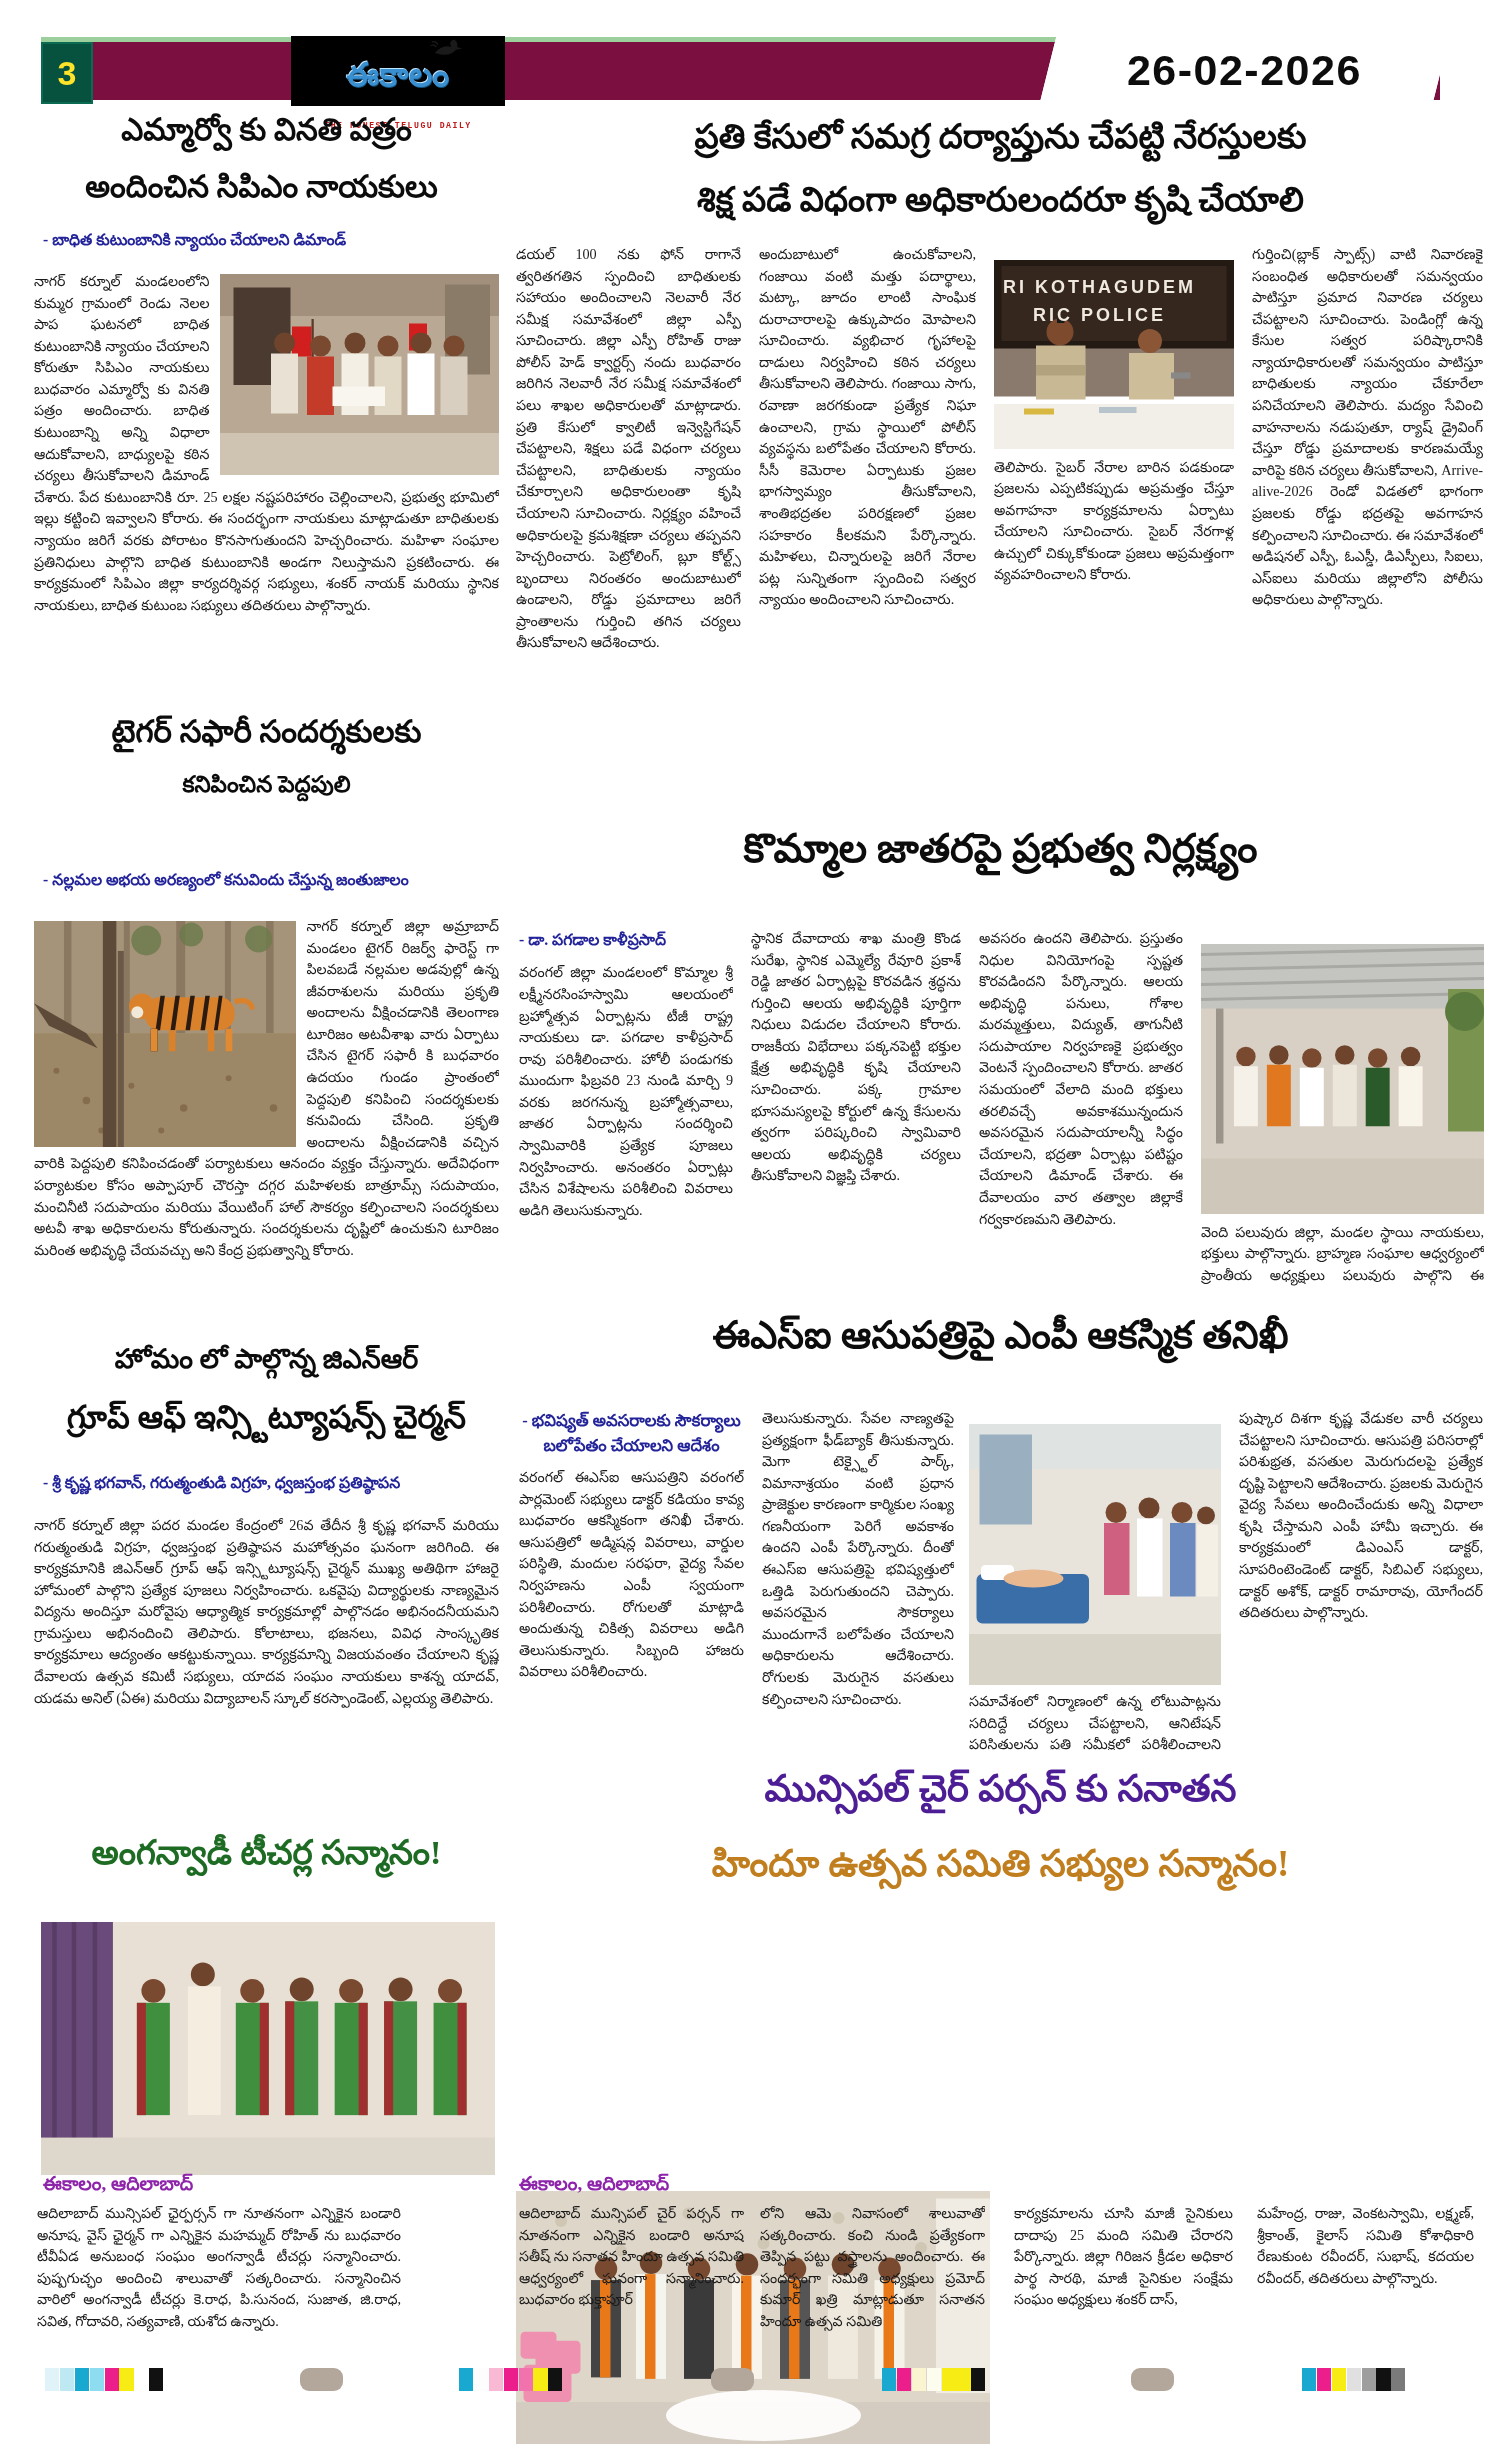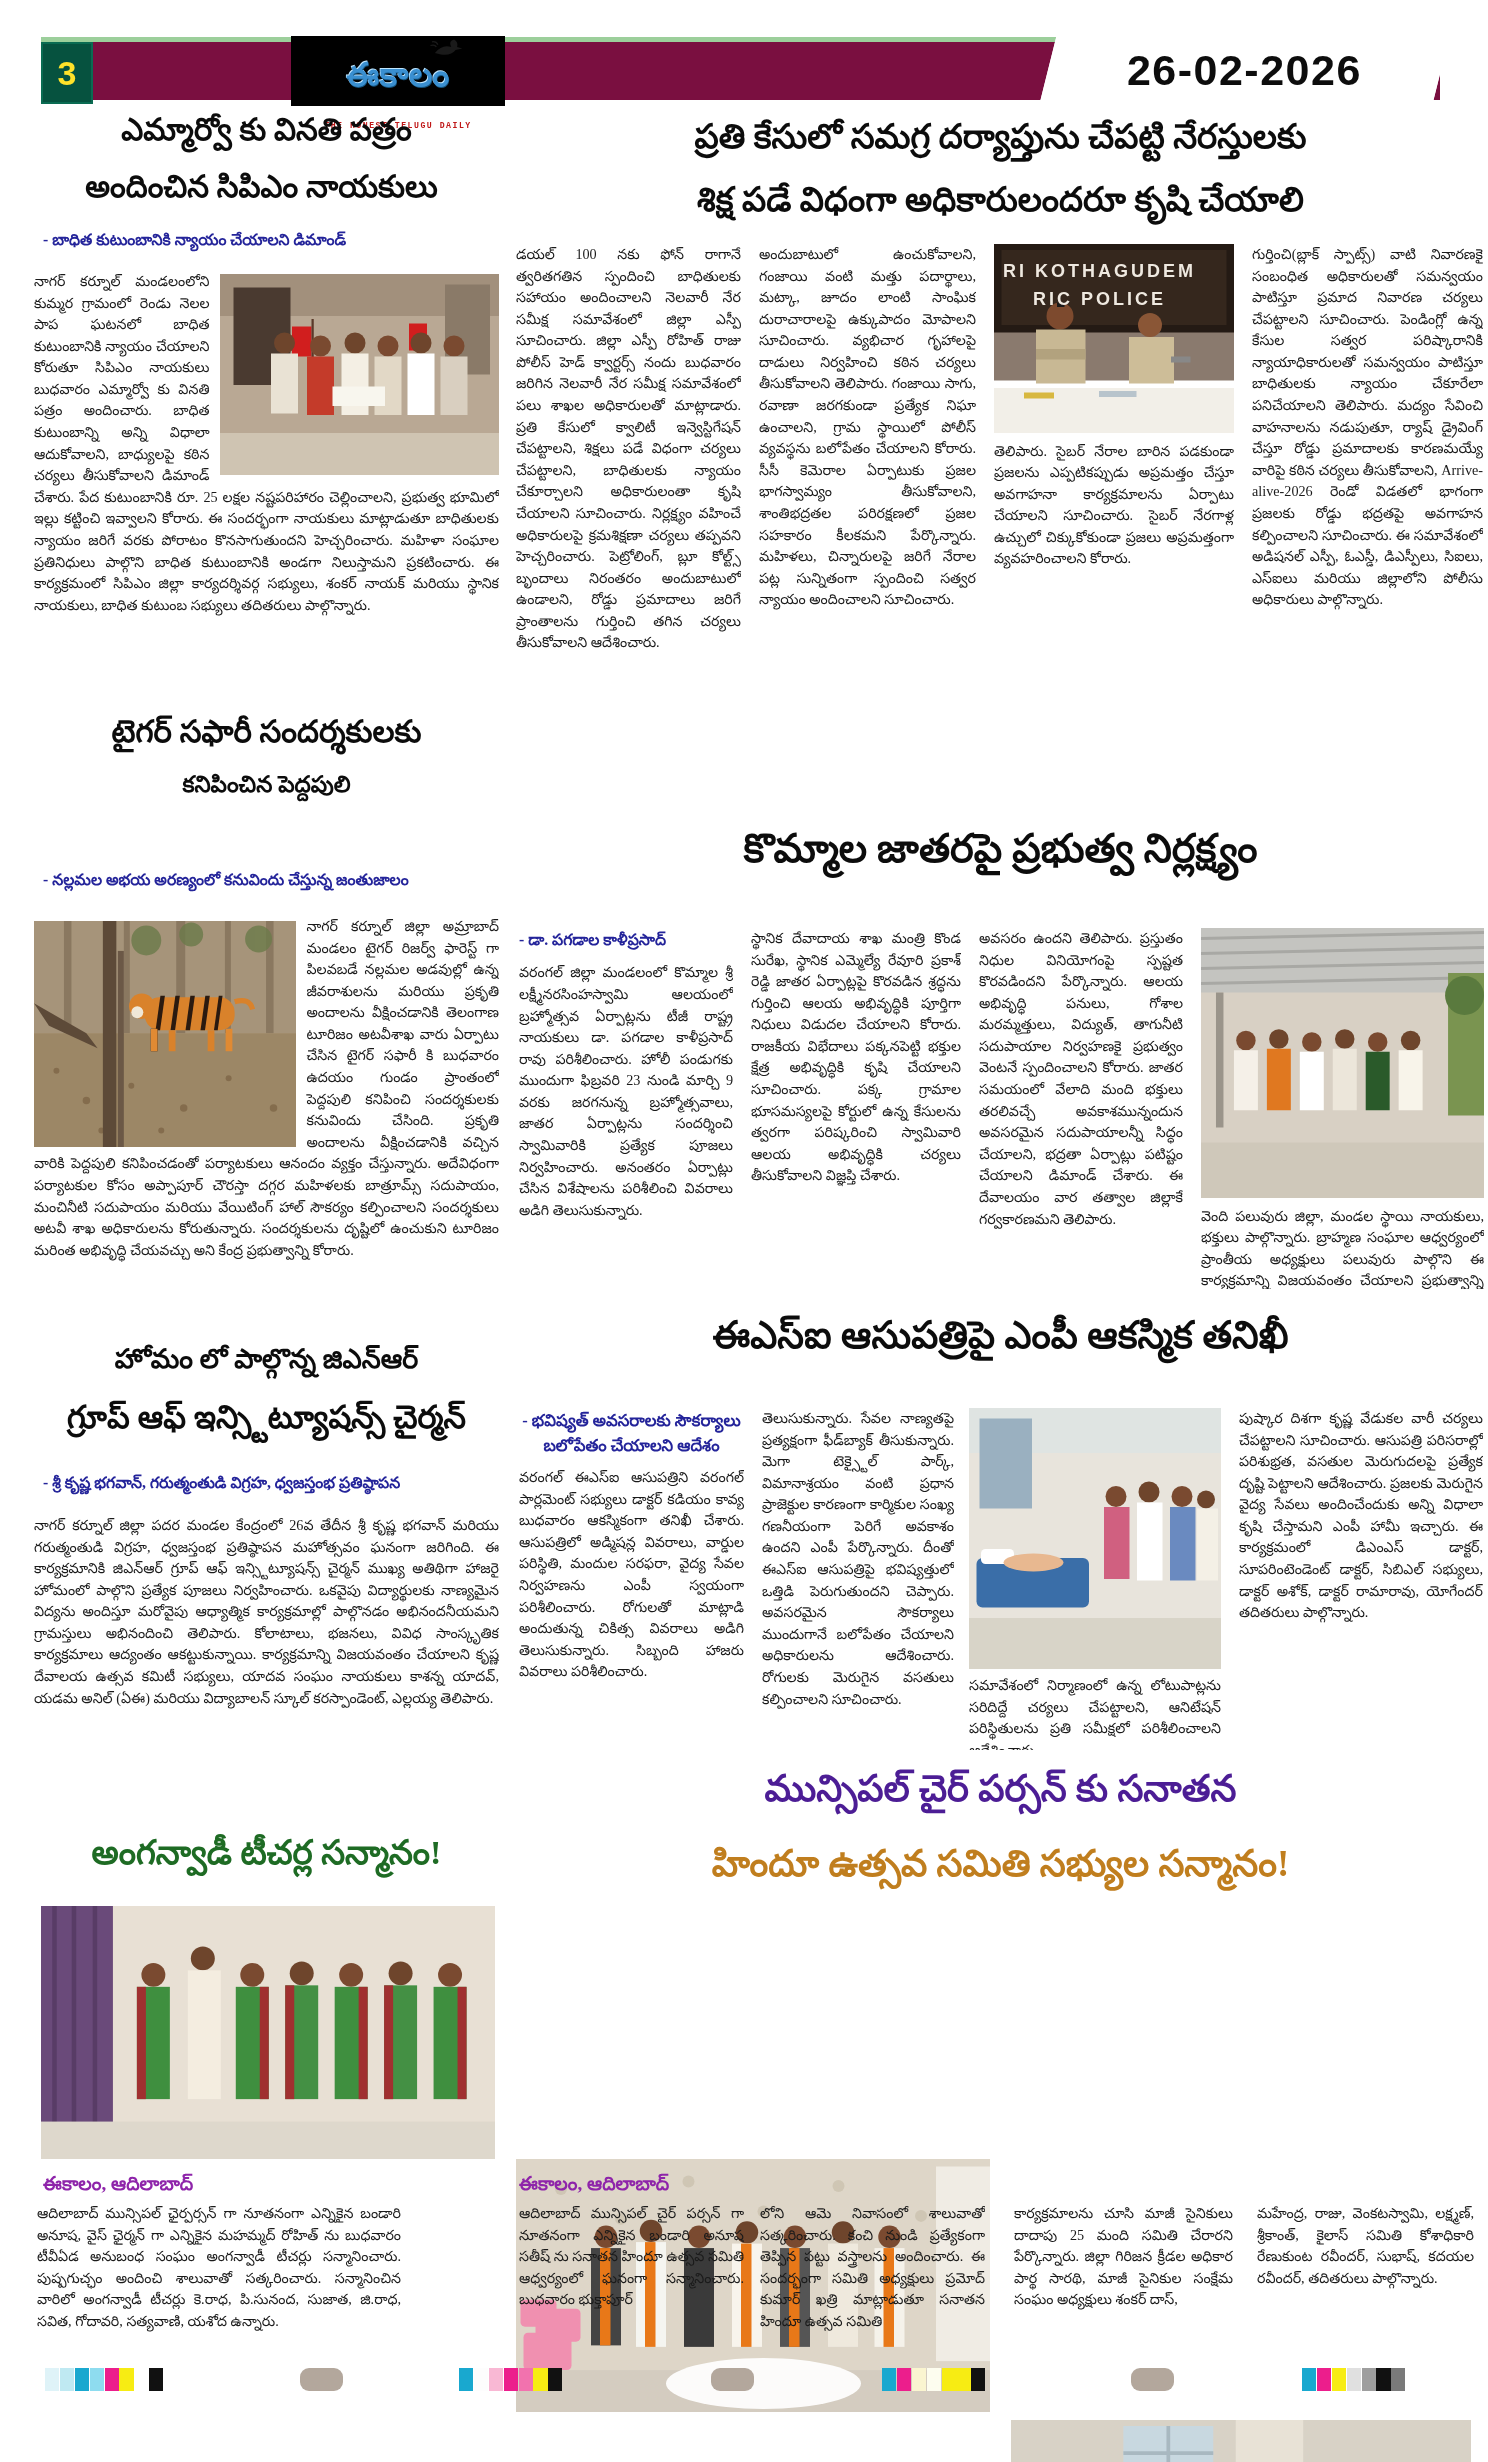--- a/index.html
+++ b/index.html
@@ -21,21 +21,21 @@
   .h-date{left:1048px;top:37px;width:379px;height:66px;background:#ffffff;transform:skewX(-14deg);
           border-left:7.5px solid #ffffff;border-right:7.5px solid #ffffff;
           display:flex;align-items:center;justify-content:center;}
   .h-date span{transform:skewX(14deg);font-size:43px;font-weight:bold;letter-spacing:1.5px;color:#0d0d0d;
                font-family:"Liberation Sans",sans-serif;}
   
   .hl{font-weight:800;text-align:center;color:#0c0c0c;line-height:1.15;}
   .sub{font-weight:bold;color:#24249a;}
   .col{font-size:14.2px;line-height:1.52;text-align:justify;overflow:hidden;word-break:break-word;}
   .dateline{font-size:19px;font-weight:bold;color:#8e24aa;}
-  .ph{position:relative;background:#cfc4b2;overflow:hidden;}
+  .ph{position:relative;background:#cfc4b2;overflow:hidden;margin-top:16px;}
   .ph svg{display:block;width:100%;height:100%;}
   .banner-txt{position:absolute;left:0;width:88%;text-align:center;color:#efe9e0;
               font-family:"Liberation Sans",sans-serif;font-weight:bold;letter-spacing:3px;}
   
   .bars{top:2368px;height:22.5px;display:flex;gap:0.7px;}
   .bars .sw{width:14.2px;height:22.5px;}
   .blob{top:2368px;width:43px;height:22.5px;background:#b3a79c;border-radius:9px;}
 </style>
 </head>
 <body>

